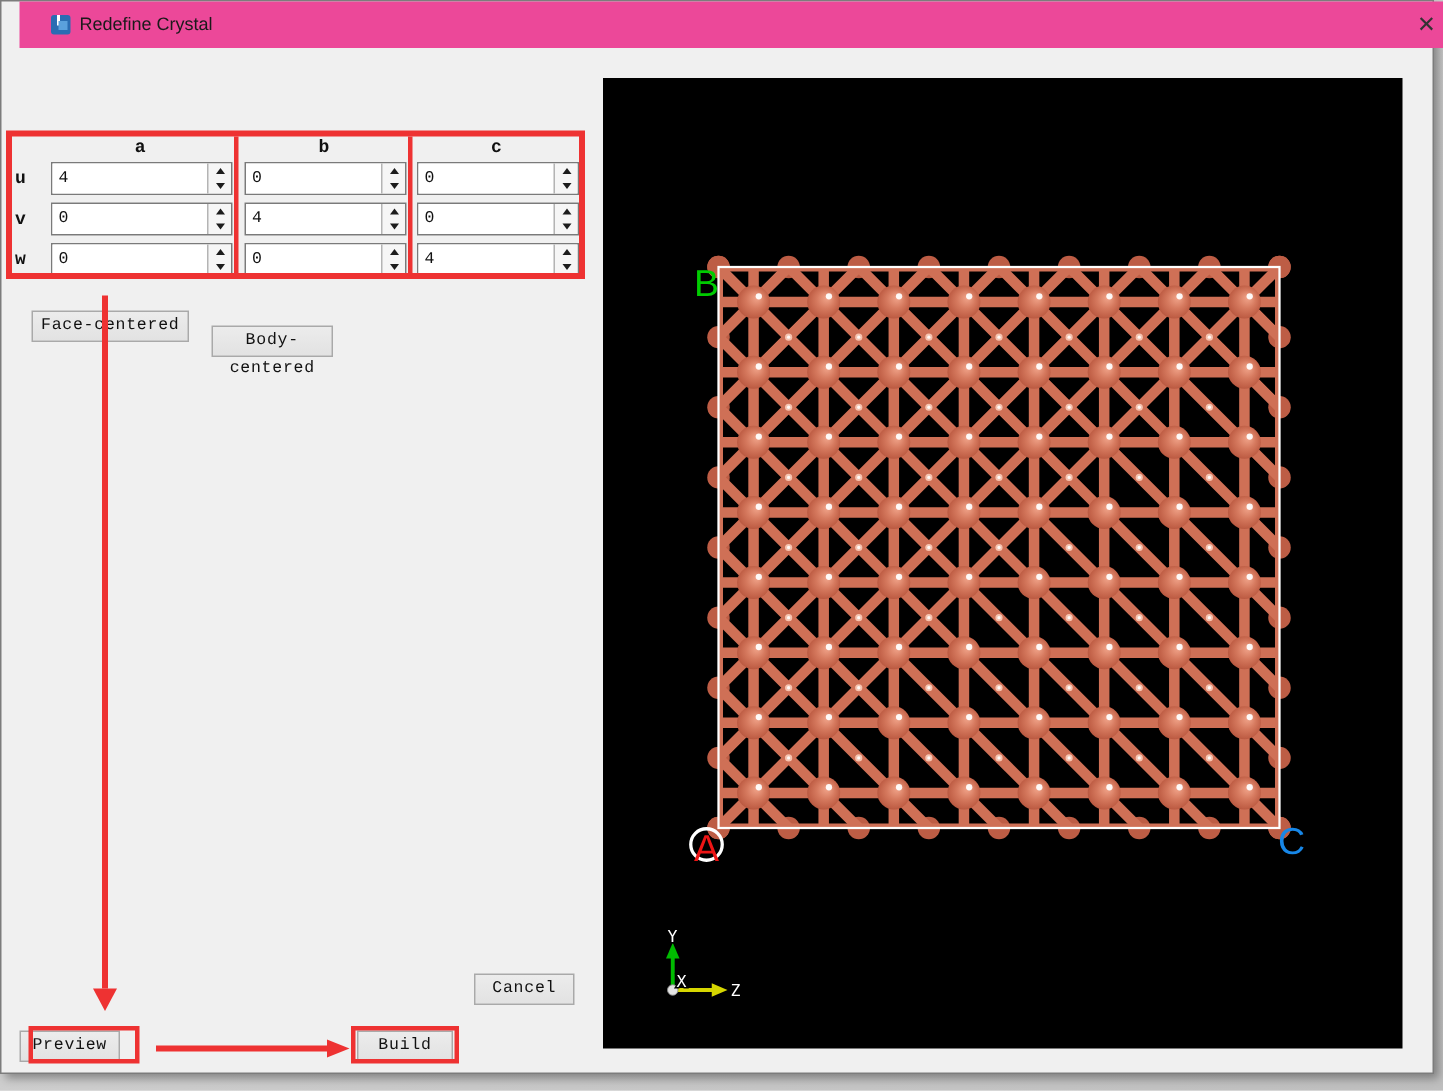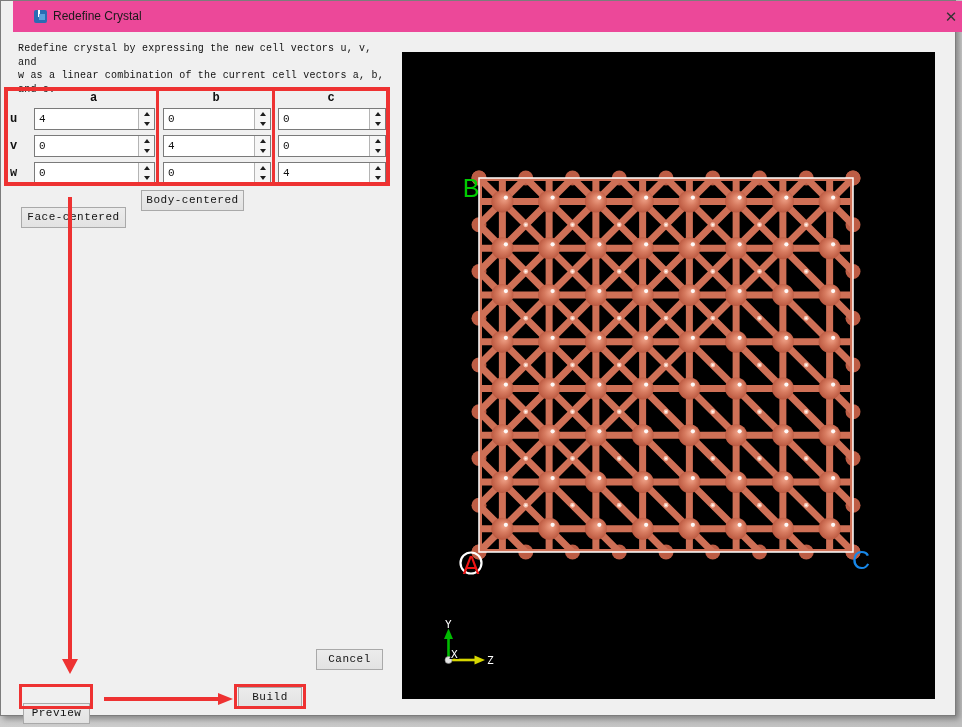--- a/index.html
+++ b/index.html
@@ -61,23 +61,20 @@
 
     <div class="titlebar">
       <div class="app-icon">
         <span class="slit"></span>
           <span class="lite"></span>
       </div>
       <div class="title-text">Redefine Crystal</div>
       <div class="close-btn">✕</div>
     </div>
 
-    <div class="description">Redefine crystal by expressing the new cell vectors u, v, and
-w as a linear combination of the current cell vectors a, b,
-and c.</div>
 
     <div class="col-header" style="left:33px;width:119px;">a</div>
     <div class="col-header" style="left:162px;width:106px;">b</div>
     <div class="col-header" style="left:277px;width:106px;">c</div>
     <div class="row-label" style="left:9px;top:111px;">u</div>
     <div class="row-label" style="left:9px;top:138px;">v</div>
     <div class="row-label" style="left:9px;top:165px;">w</div>
 
     <div class="spinbox" style="left:33px;top:107px;width:119px;">
       <input class="spin-field" value="4" style="">
@@ -175,23 +172,23 @@
           <div class="spin-btn">
             <i class="tri-up"></i>
           </div>
           <div class="spin-btn">
             <i class="tri-down"></i>
           </div>
         </div>
     </div>
 
     <div class="btn" style="left:20px;top:206px;width:105px;">Face-centered</div>
-    <div class="btn" style="left:140px;top:189px;width:103px;">Body-centered</div>
-
-    <div class="btn" style="left:22px;top:686px;width:67px;margin-top:16px;">Preview</div>
+    <div class="btn" style="left:140px;top:216px;width:81px;">Body-centered</div>
+
+    <div class="btn" style="left:12px;top:686px;width:67px;">Preview</div>
     <div class="btn" style="left:237px;top:686px;width:64px;">Build</div>
     <div class="btn" style="left:315px;top:648px;width:67px;">Cancel</div>
 
     <div class="viewport">
       <svg id="viewport-svg" width="533" height="647" viewBox="0 0 533 647">
         <defs>
           <radialGradient id="atomGrad" cx="0.5" cy="0.5" r="0.6" fx="0.62" fy="0.36">
             <stop offset="0" stop-color="#f2a68c"></stop>
             <stop offset="0.45" stop-color="#d67a5f"></stop>
             <stop offset="0.8" stop-color="#c05f46"></stop>

